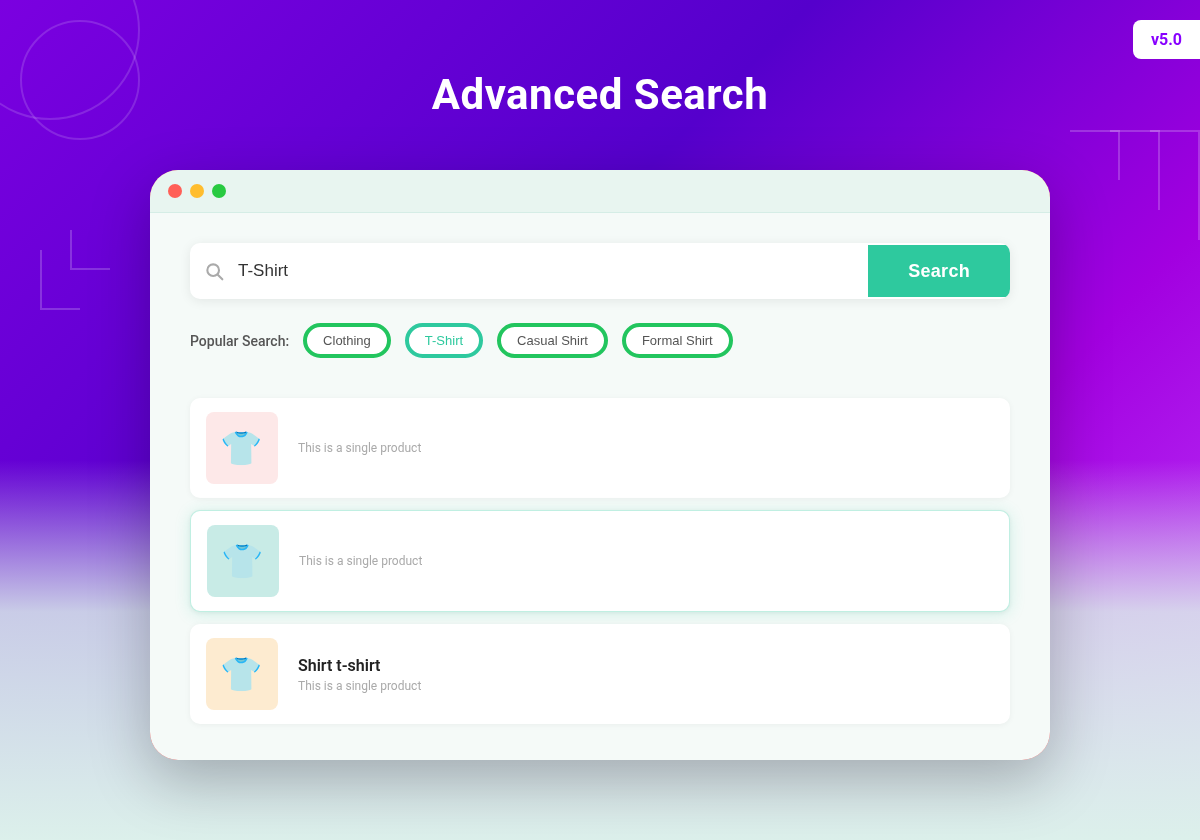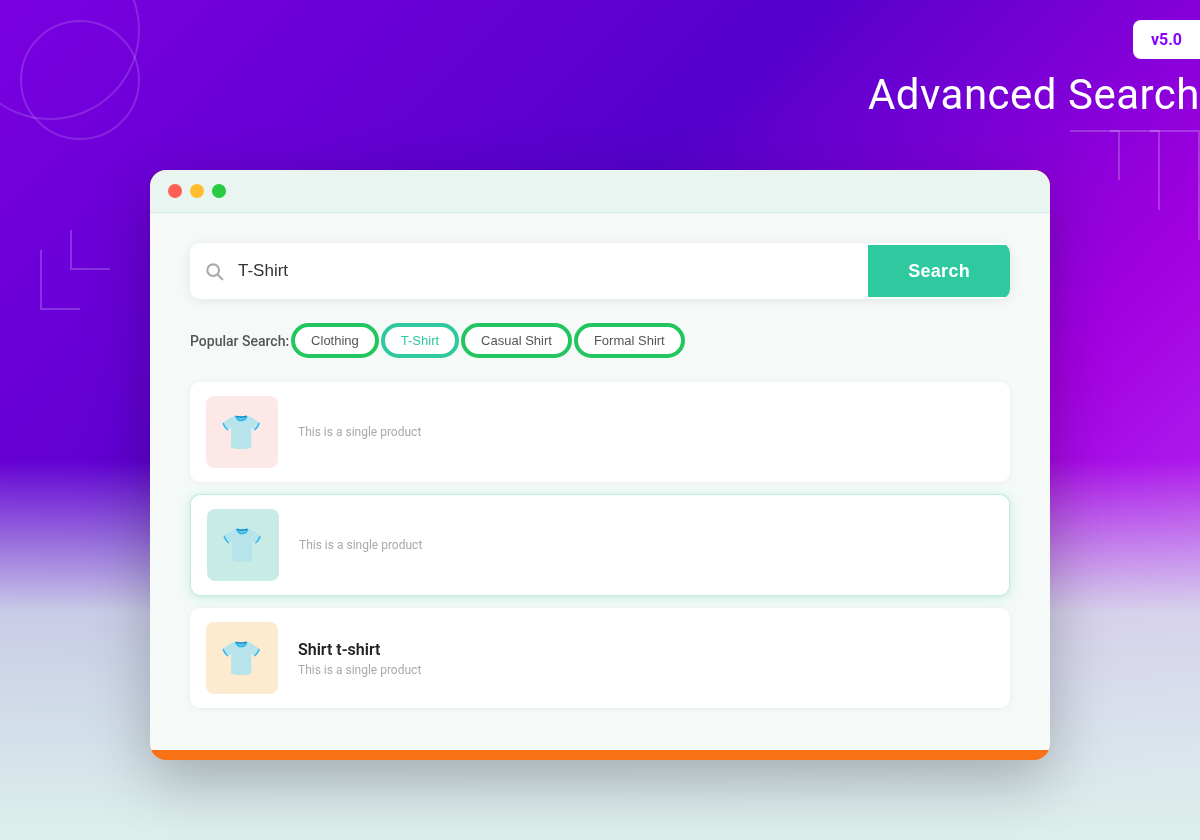--- a/index.html
+++ b/index.html
@@ -47,36 +47,36 @@
       font-size: 16px;
       padding: 10px 18px;
       border-radius: 8px 0 0 8px;
     }
 
     
     .page-title {
       position: absolute;
       top: 70px;
       left: 0; right: 0;
-      text-align: right;
+      text-align: center;
       color: white;
       font-size: 42px;
-      font-weight: 400;
+      font-weight: 700;
       letter-spacing: 0.5px;
     }
 
     
     .browser-window {
       position: absolute;
       top: 170px;
       left: 150px;
       right: 150px;
       bottom: 80px;
-      background: #f97316;
-      border-radius: 16px;
+      background: #ef4444;
+      border-radius: 28px;
       box-shadow: 0 20px 60px rgba(0,0,0,0.25);
       overflow: hidden;
     }
 
     .browser-titlebar {
       background: #e8f5f0;
       padding: 14px 18px;
       display: flex;
       align-items: center;
       gap: 8px;
@@ -140,22 +140,22 @@
       font-size: 18px;
       font-weight: 600;
       cursor: pointer;
       letter-spacing: 0.3px;
     }
 
     
     .popular-search-row {
       display: flex;
       align-items: center;
-      gap: 2px;
-      margin-bottom: 24px;
+      gap: 14px;
+      margin-bottom: 40px;
     }
 
     .popular-label {
       color: #555;
       font-size: 14px;
       font-weight: 500;
       white-space: nowrap;
     }
 
     .popular-tag {

